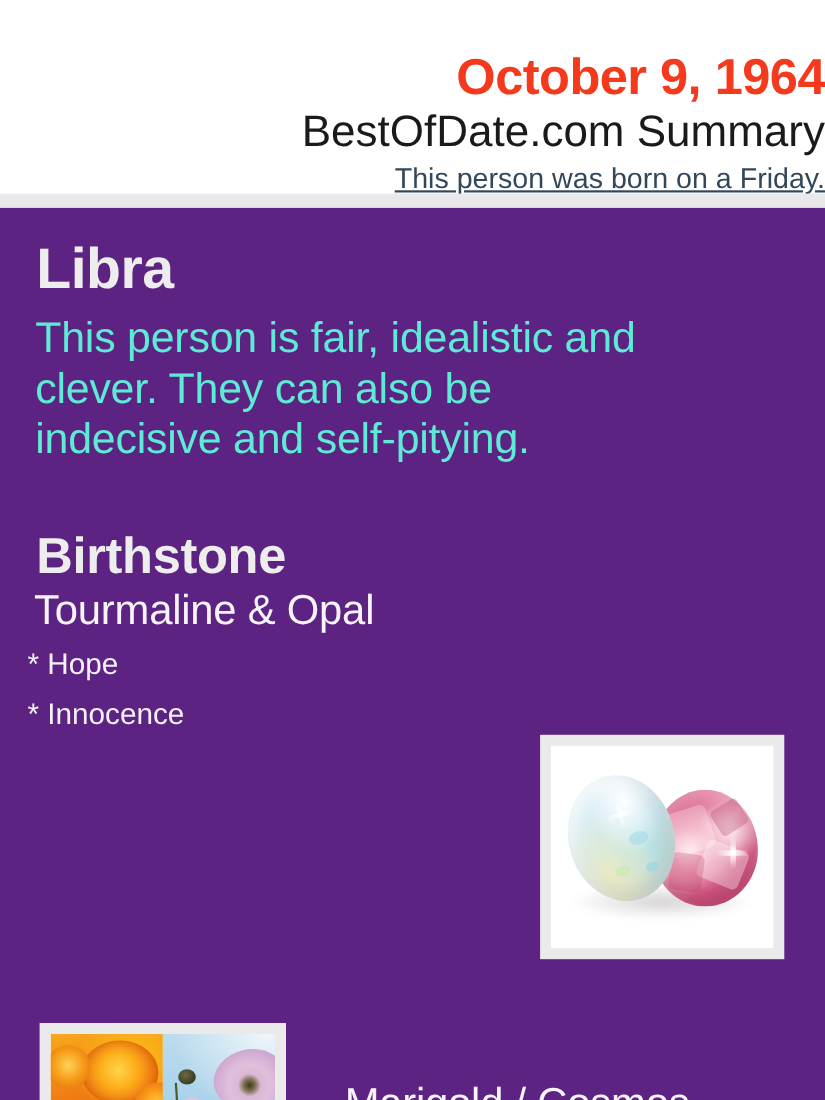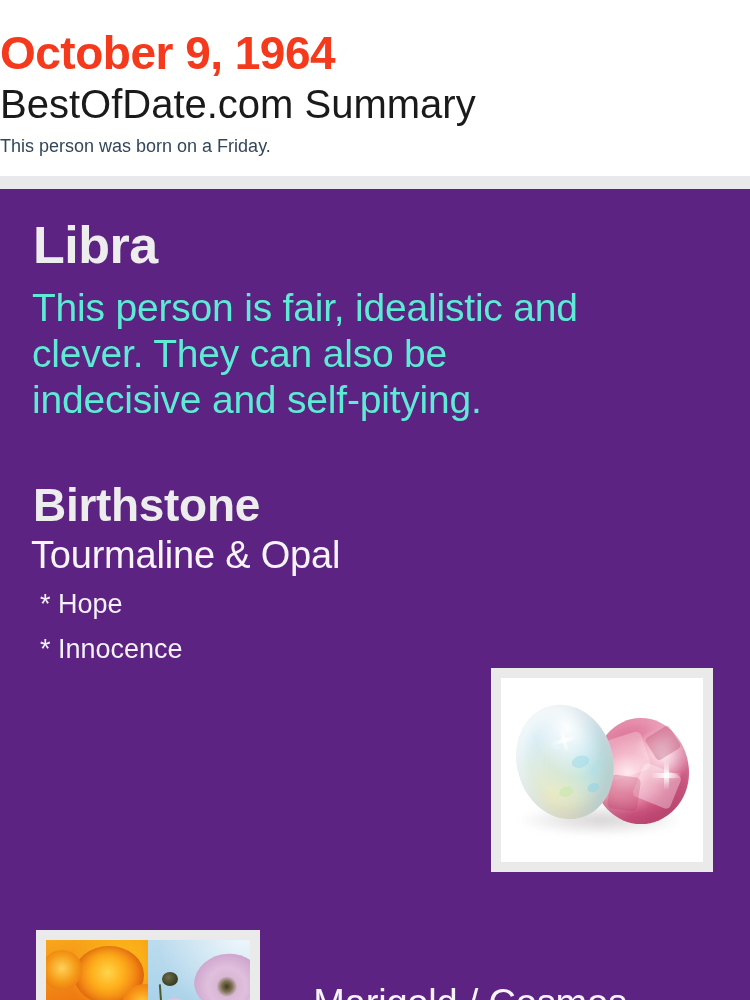--- a/index.html
+++ b/index.html
@@ -17,25 +17,25 @@
     width: 750px;
     height: 1000px;
     overflow: hidden;
     background: #ffffff;
   }
 
   
   .header {
     position: absolute;
     left: 0;
-    top: 0;
+    top: 16px;
     width: 750px;
     height: 176px;
     background: #ffffff;
-    text-align: left;
+    text-align: right;
   }
   .header-date {
     position: absolute;
     left: 0;
     top: 24px;
     width: 750px;
     font-size: 46px;
     font-weight: 700;
     letter-spacing: -0.5px;
     color: #f4391c;
@@ -49,24 +49,25 @@
     font-size: 40px;
     font-weight: 400;
     color: #1a1a1a;
     line-height: 38px;
   }
   .header-note {
     position: absolute;
     left: 0;
     top: 129px;
     width: 750px;
-    font-size: 18px;
+    font-size: 26px;
     font-weight: 400;
     color: #33475b;
     line-height: 34px;
+    text-decoration: underline;
   }
 
   .divider {
     position: absolute;
     left: 0;
     top: 176px;
     width: 750px;
     height: 13px;
     background: #e9e8ea;
   }
@@ -120,21 +121,21 @@
     left: 31px;
     top: 343px;
     font-size: 38px;
     font-weight: 400;
     color: #f6f4f8;
     line-height: 46px;
     letter-spacing: -0.2px;
   }
   .stone-list {
     position: absolute;
-    left: 40px;
+    left: 25px;
     top: 393px;
     margin: 0;
     padding: 0;
     list-style: none;
   }
   .stone-list li {
     font-size: 27px;
     font-weight: 400;
     color: #f3f0f6;
     line-height: 45px;

